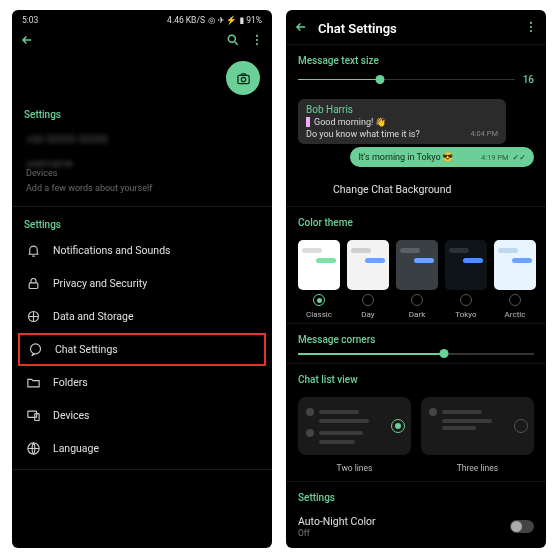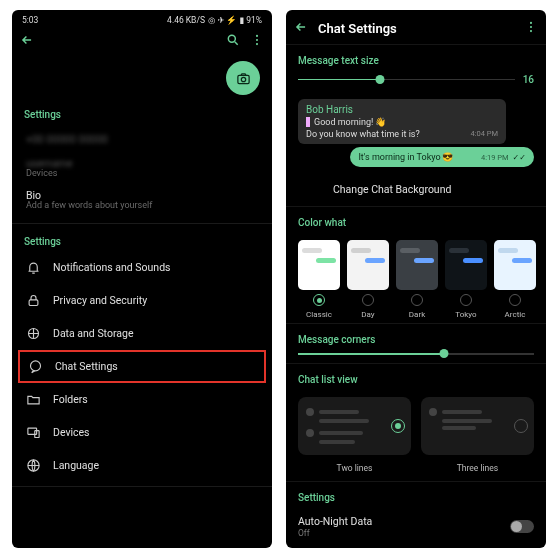--- a/index.html
+++ b/index.html
@@ -98,21 +98,20 @@
       <svg width="15" height="15" viewBox="0 0 24 24" fill="none" stroke="#0a2a18" stroke-width="2">
           <rect x="3" y="7" width="18" height="13" rx="2"></rect>
           <circle cx="12" cy="13.5" r="3.5"></circle>
           <path d="M8 7l1.5-2.5h5L16 7"></path>
         </svg>
     </div>
     <div class="sect">Settings</div>
     <div class="row blur">+00 00000 00000</div>
     <div class="row blur" style="padding-top:2px;padding-bottom:2px">username</div>
     <div class="sub">Devices</div>
-    <div class="row" style="padding-top:2px;padding-bottom:2px">Bio</div>
     <div class="sub">Add a few words about yourself</div>
     <div class="divv"></div>
     <div class="sect">Settings</div>
     <div class="row">
       <svg class="ic" viewBox="0 0 24 24" fill="none" stroke="#ccc" stroke-width="1.8">
           <path d="M6 18V11a6 6 0 1112 0v7M4 18h16M10 21h4"></path>
         </svg>
       <span>Notifications and Sounds</span>
     </div>
     <div class="row">
@@ -198,21 +197,21 @@
       </div>
     </div>
     <div class="bubOut">
       <span>It's morning in Tokyo 😎</span>
       <span class="t">4:19 PM</span>
       <span style="font-size:8px">✓✓</span>
     </div>
 
     <div class="plain">Change Chat Background</div>
 
-    <div class="sechead">Color what</div>
+    <div class="sechead">Color theme</div>
     <div class="themes">
       <div class="th sel">
         <div class="thc" style="background:#fff">
             <div class="b1" style="background:#dcdcdc"></div>
             <div class="b2" style="background:#7de3a5"></div>
           </div>
         <div class="ring"></div>
           <div class="thl">Classic</div>
       </div>
       <div class="th">
@@ -295,19 +294,19 @@
       </div>
     </div>
     <div class="clvWrap">
       <div class="clvLbl">Two lines</div>
       <div class="clvLbl">Three lines</div>
     </div>
 
     <div class="sechead">Settings</div>
     <div class="row" style="padding:6px 12px">
       <div>
-        <div>Auto-Night Data</div>
+        <div>Auto-Night Color</div>
         <div style="color:#777;font-size:8.5px">Off</div>
       </div>
       <div class="switch"></div>
     </div>
   </div>
 </div>
 
 </body></html>

